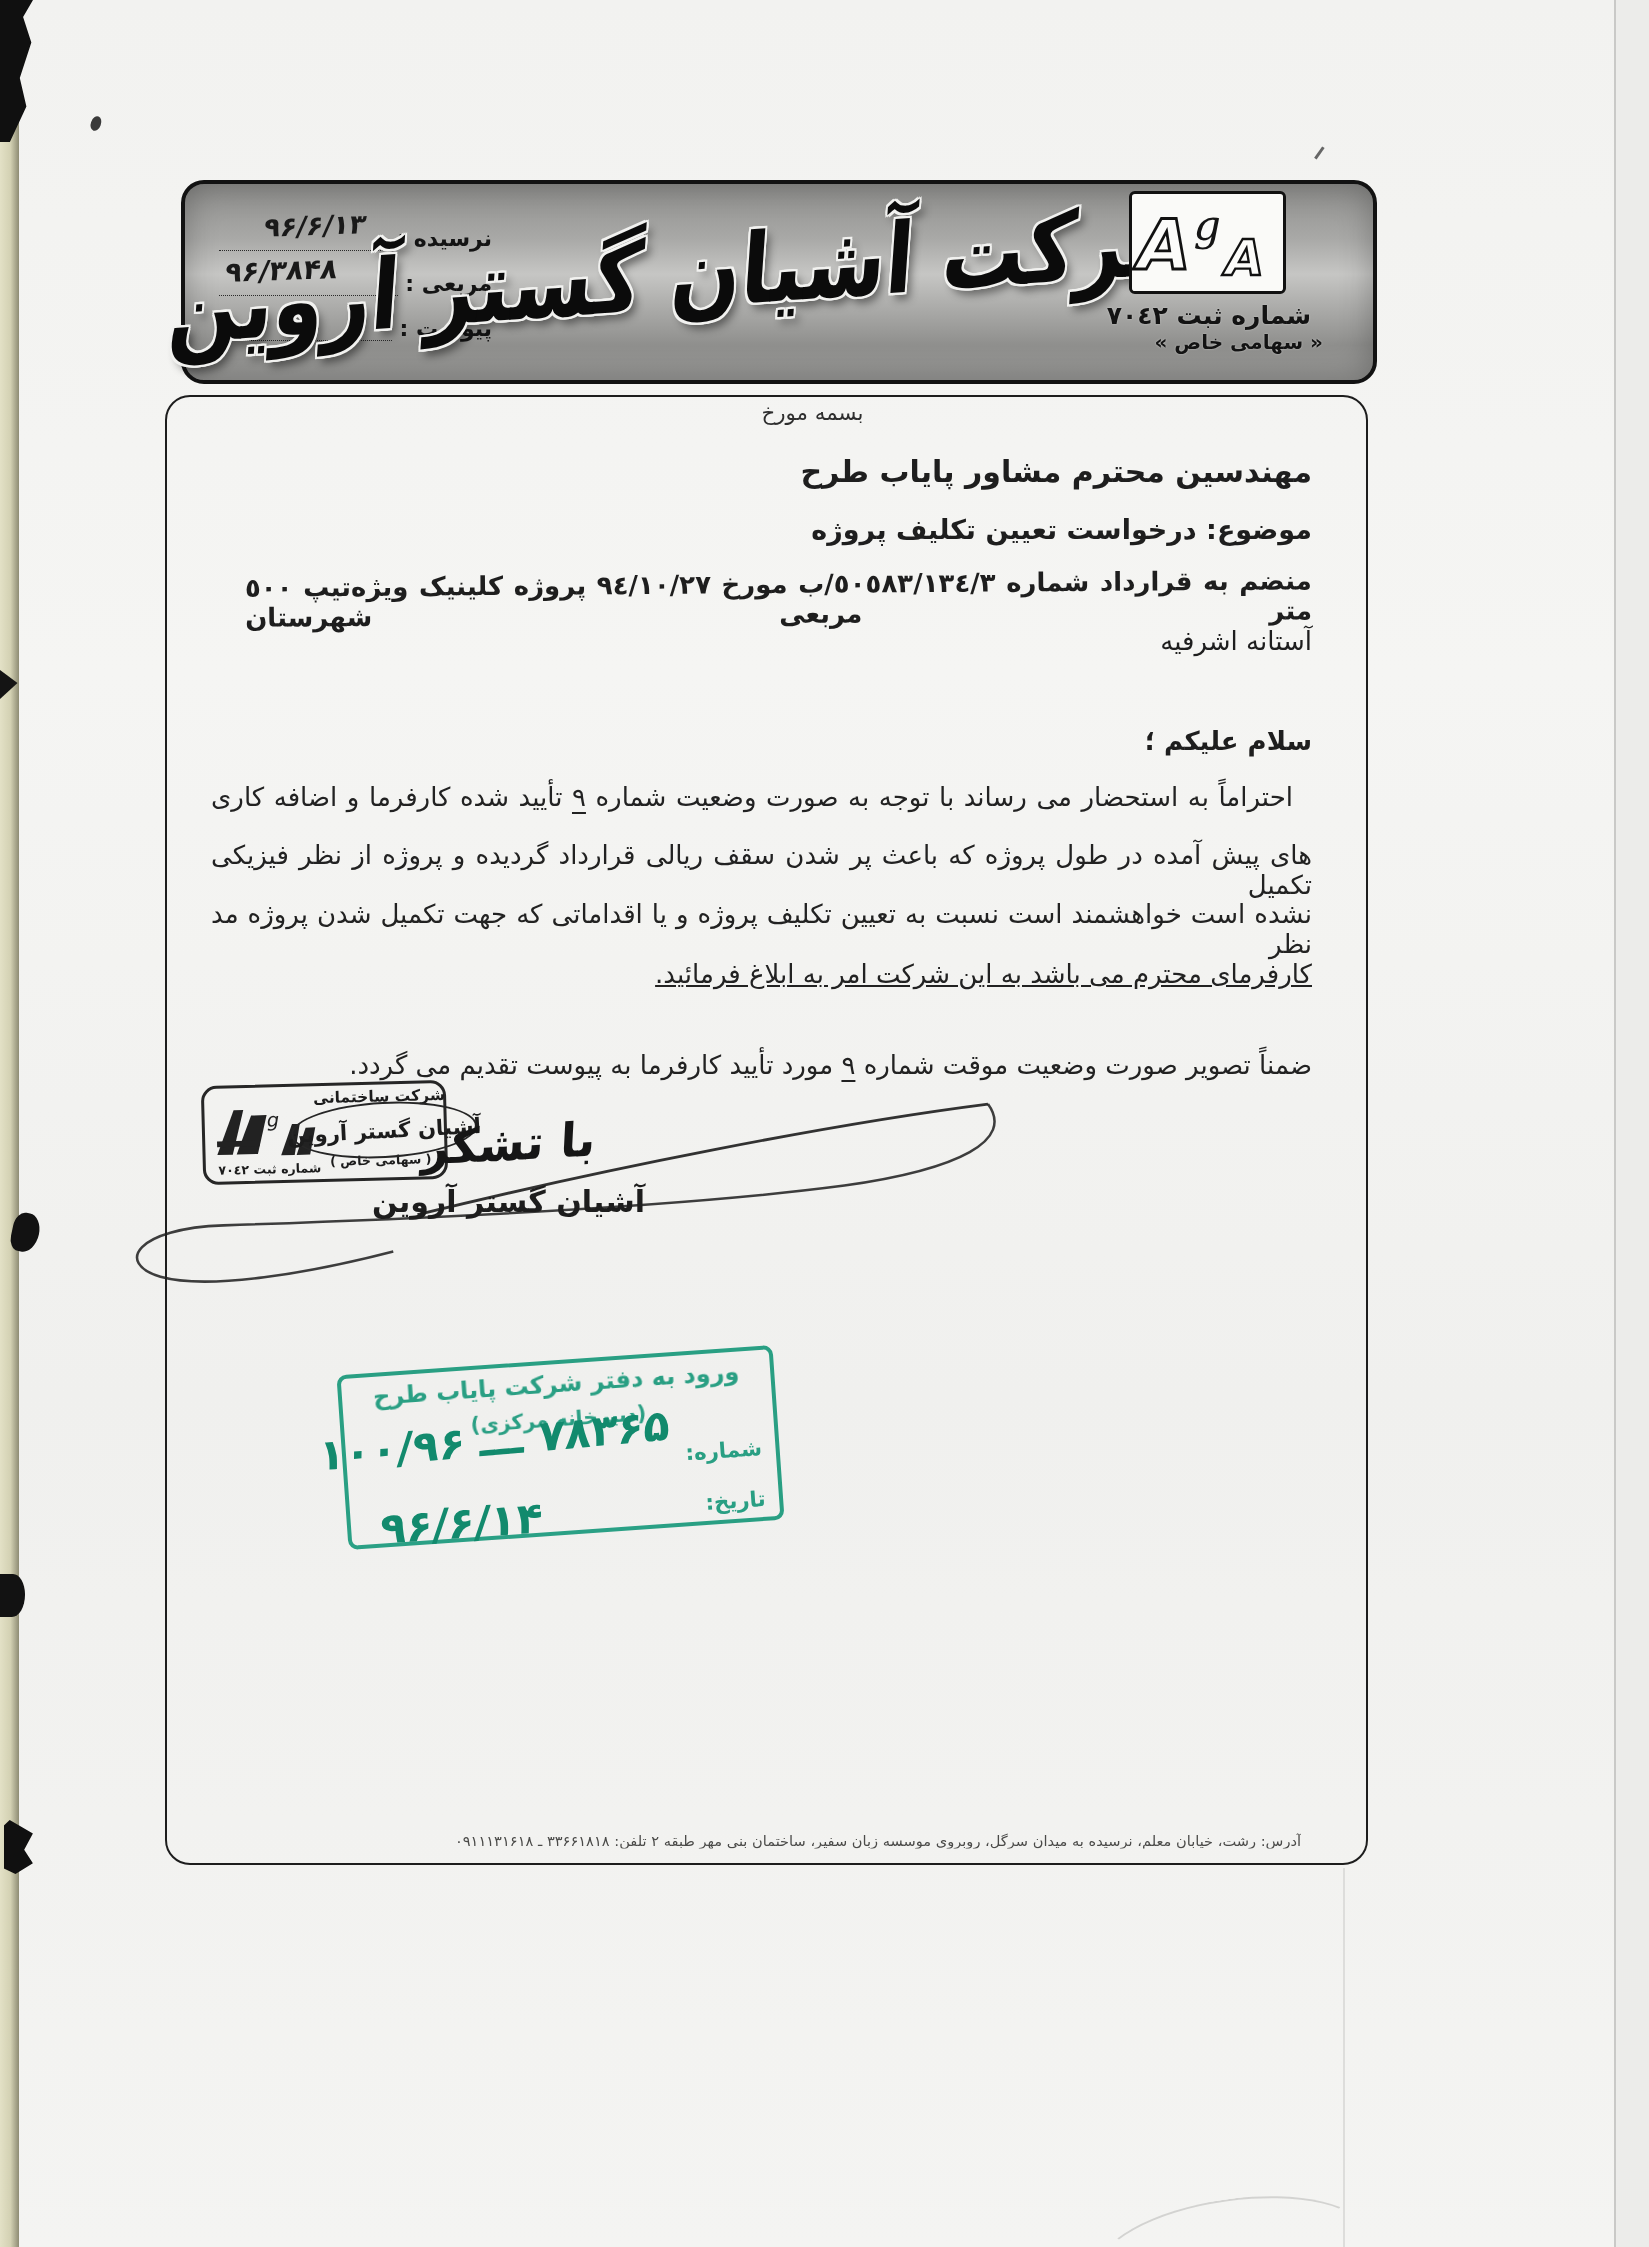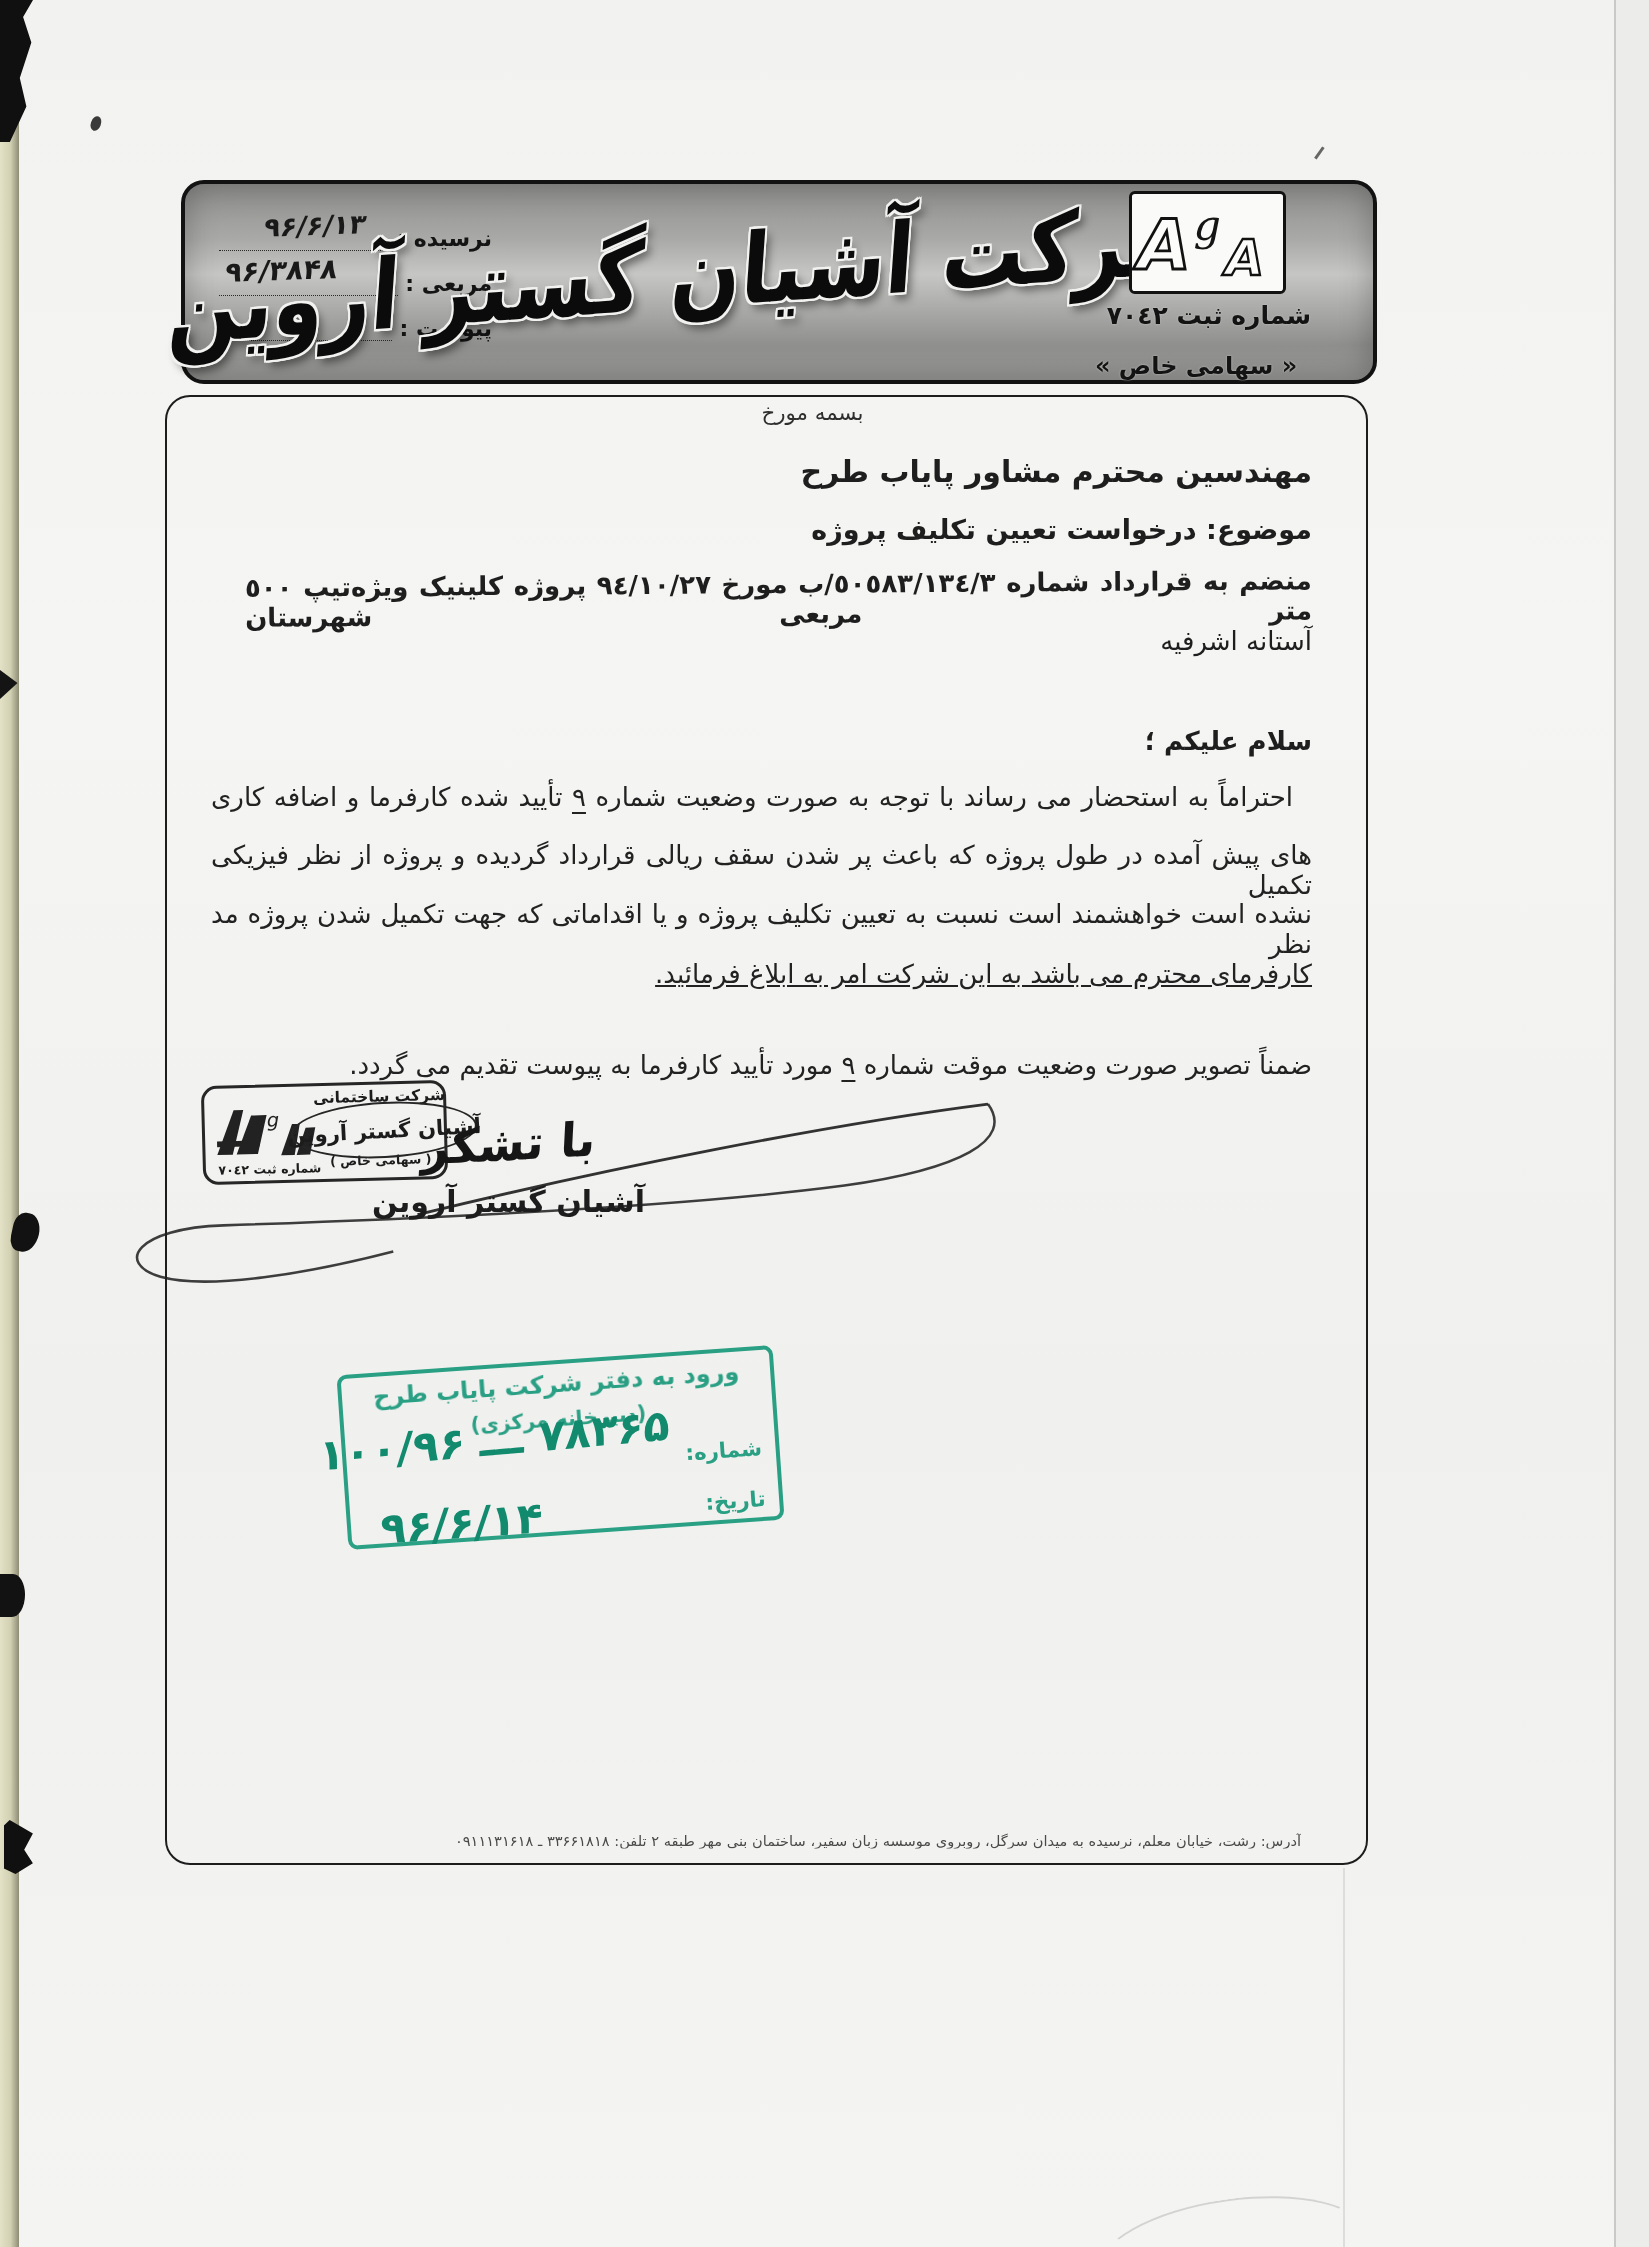--- a/index.html
+++ b/index.html
@@ -50,22 +50,22 @@
     display:flex; align-items:center; justify-content:center;
     font-size:82px; font-weight:bold; color:#0b0b0b; white-space:nowrap;
     transform:rotate(-4deg) skewX(-8deg) scaleY(1.18);
     text-shadow:1.9px 0 0 #f2f2f0,-1.9px 0 0 #f2f2f0,0 1.9px 0 #f2f2f0,0 -1.9px 0 #f2f2f0,
       1.9px 1.9px 0 #f2f2f0,-1.9px -1.9px 0 #f2f2f0,1.9px -1.9px 0 #f2f2f0,-1.9px 1.9px 0 #f2f2f0,
       4.9px 5.8px 7.8px rgba(0,0,0,.45); }
   .logo-box { left:1129px; top:191px; width:157px; height:103px;
     background:#fafaf8; border:3.9px solid #111; border-radius:5.8px; }
   .lh-reg  { left:1095px; top:301px; width:228px; text-align:center;
     font-size:25px; font-weight:bold; color:#131313; text-shadow:0 0 1.9px #cfcfcd; }
-  .lh-type { left:1095px; top:352px; width:228px; text-align:left;
-    font-size:24px; font-weight:bold; color:#131313; text-shadow:0 0 1.9px #cfcfcd; }
+  .lh-type { left:1095px; top:330px; width:228px; text-align:right;
+    font-size:20px; font-weight:bold; color:#131313; text-shadow:0 0 1.9px #cfcfcd; }
 
   
   .frame { left:165px; top:395px; width:1203px; height:1470px;
     border:2.9px solid #1d1d1d; border-radius:25px; }
   .basmala { left:742px; top:400px; width:141px; text-align:center; font-size:21.3px; color:#2e2e2e; }
   .addressee { right:338px; top:454px; font-size:30px; font-weight:bold; }
   .subject   { right:338px; top:514px; font-size:27px; font-weight:bold; }
   .subj-cont { right:338px; top:569px; width:1067px; font-size:26px; font-weight:bold;
     text-align:justify; text-align-last:justify; transform:rotate(-.4deg); }
   .subj-cont2{ right:338px; top:626px; font-size:26px; font-weight:normal; }

